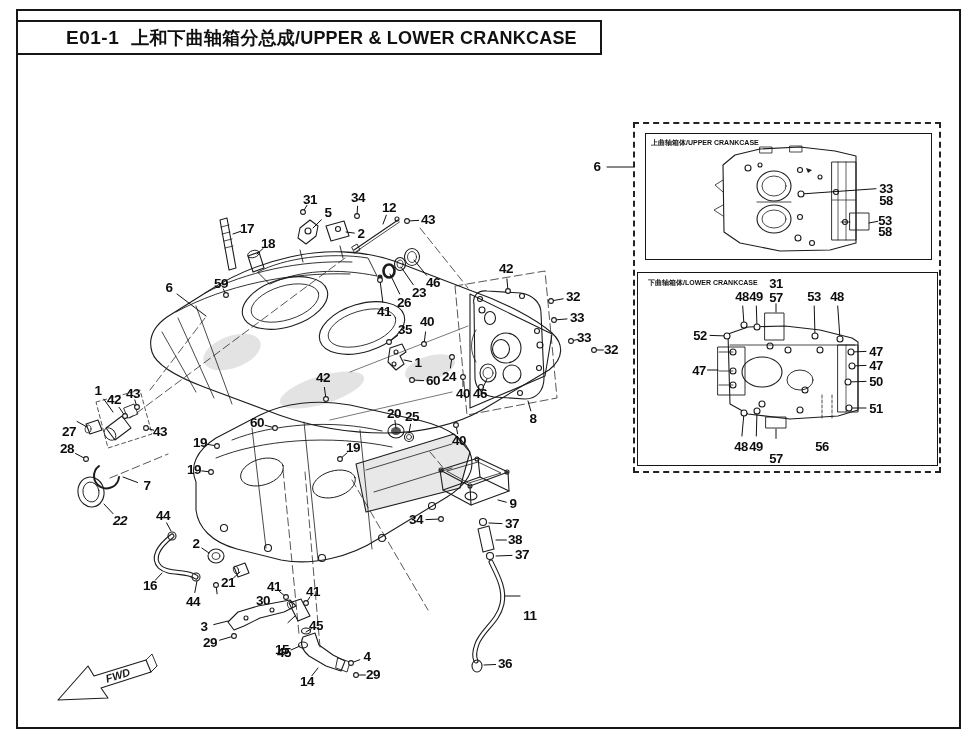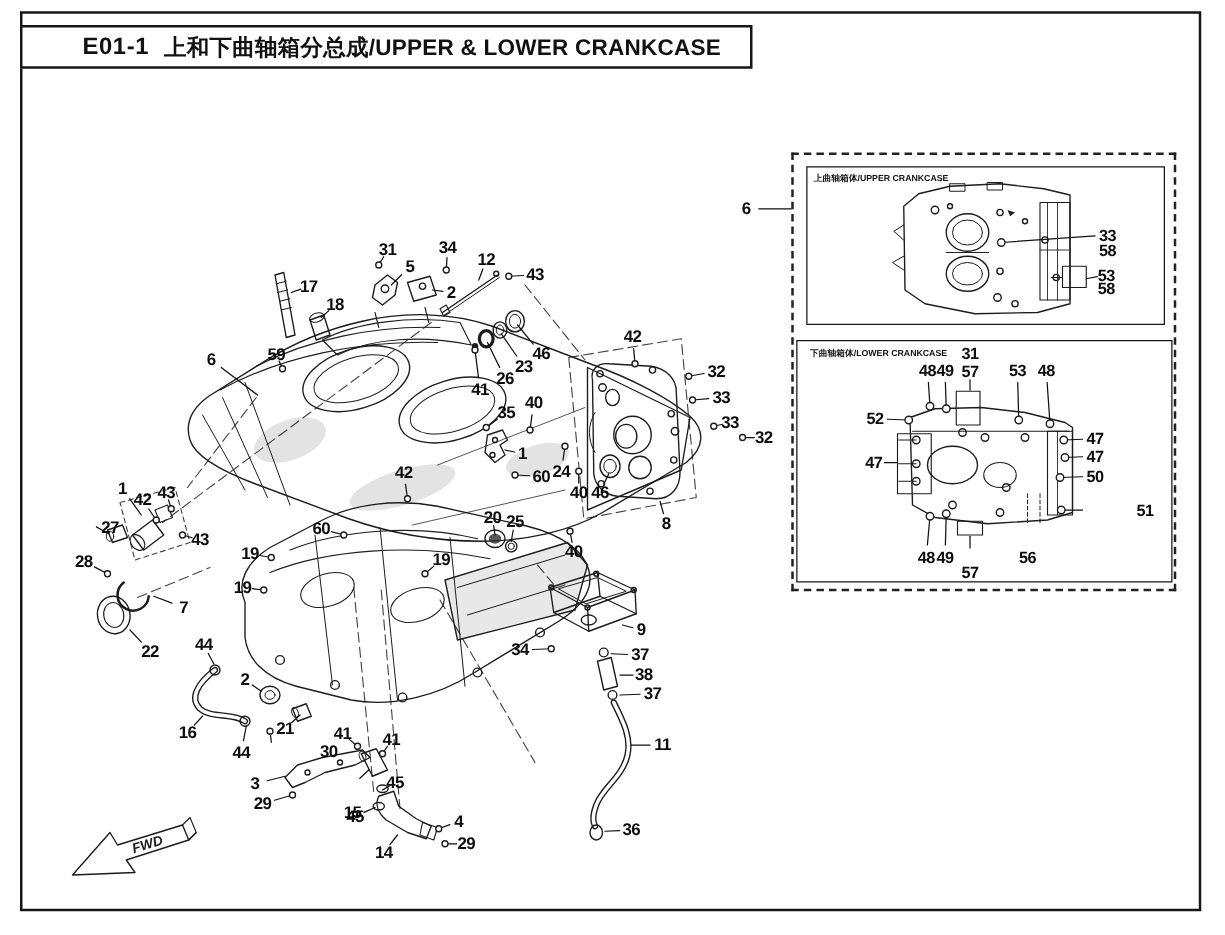--- a/index.html
+++ b/index.html
@@ -441,25 +441,25 @@
       <div class="co" style="left: 573px; top: 297px;">32</div>
       <div class="co" style="left: 577px; top: 318px;">33</div>
       <div class="co" style="left: 584px; top: 338px;">33</div>
       <div class="co" style="left: 611px; top: 350px;">32</div>
       <div class="co" style="left: 533px; top: 419px;">8</div>
       <div class="co" style="left: 459px; top: 441px;">40</div>
       <div class="co" style="left: 323px; top: 378px;">42</div>
       <div class="co" style="left: 98px; top: 391px;">1</div>
       <div class="co" style="left: 114px; top: 400px;">42</div>
       <div class="co" style="left: 133px; top: 394px;">43</div>
-      <div class="co" style="left: 69px; top: 422px; margin-left: 19px;">27</div>
+      <div class="co" style="left: 69px; top: 432px;">27</div>
       <div class="co" style="left: 160px; top: 432px;">43</div>
       <div class="co" style="left: 67px; top: 449px;">28</div>
       <div class="co" style="left: 147px; top: 486px;">7</div>
-      <div class="co" style="left: 120px; top: 521px;">22</div>
+      <div class="co" style="left: 120px; top: 521px; font-style: italic;">22</div>
       <div class="co" style="left: 257px; top: 423px;">60</div>
       <div class="co" style="left: 200px; top: 443px;">19</div>
       <div class="co" style="left: 194px; top: 470px;">19</div>
       <div class="co" style="left: 353px; top: 448px;">19</div>
       <div class="co" style="left: 394px; top: 414px;">20</div>
       <div class="co" style="left: 412px; top: 417px;">25</div>
       <div class="co" style="left: 163px; top: 516px;">44</div>
       <div class="co" style="left: 196px; top: 544px;">2</div>
       <div class="co" style="left: 150px; top: 586px;">16</div>
       <div class="co" style="left: 193px; top: 602px;">44</div>
@@ -473,37 +473,37 @@
       <div class="co" style="left: 316px; top: 626px;">45</div>
       <div class="co" style="left: 284px; top: 653px;">45</div>
       <div class="co" style="left: 307px; top: 682px;">14</div>
       <div class="co" style="left: 367px; top: 657px;">4</div>
       <div class="co" style="left: 373px; top: 675px;">29</div>
       <div class="co" style="left: 513px; top: 504px;">9</div>
       <div class="co" style="left: 416px; top: 520px;">34</div>
       <div class="co" style="left: 512px; top: 524px;">37</div>
       <div class="co" style="left: 515px; top: 540px;">38</div>
       <div class="co" style="left: 522px; top: 555px;">37</div>
-      <div class="co" style="left: 530px; top: 596px;">11</div>
+      <div class="co" style="left: 530px; top: 616px;">11</div>
       <div class="co" style="left: 505px; top: 664px;">36</div>
       <div class="co" style="left: 597px; top: 167px;">6</div>
       <div class="co inset" style="left: 886px; top: 188px;">33</div>
       <div class="co inset" style="left: 886px; top: 200px;">58</div>
       <div class="co inset" style="left: 885px; top: 220px;">53</div>
       <div class="co inset" style="left: 885px; top: 231px;">58</div>
       <div class="co inset" style="left: 742px; top: 296px;">48</div>
       <div class="co inset" style="left: 756px; top: 296px;">49</div>
       <div class="co inset" style="left: 776px; top: 283px;">31</div>
       <div class="co inset" style="left: 776px; top: 297px;">57</div>
       <div class="co inset" style="left: 814px; top: 296px;">53</div>
       <div class="co inset" style="left: 837px; top: 296px;">48</div>
       <div class="co inset" style="left: 700px; top: 335px;">52</div>
       <div class="co inset" style="left: 699px; top: 370px;">47</div>
       <div class="co inset" style="left: 876px; top: 351px;">47</div>
       <div class="co inset" style="left: 876px; top: 365px;">47</div>
       <div class="co inset" style="left: 876px; top: 381px;">50</div>
-      <div class="co inset" style="left: 916px; top: 408px; text-align: center;">51</div>
+      <div class="co inset" style="left: 876px; top: 408px; text-align: center;">51</div>
       <div class="co inset" style="left: 741px; top: 446px;">48</div>
       <div class="co inset" style="left: 756px; top: 446px;">49</div>
       <div class="co inset" style="left: 776px; top: 446px; margin-left: 46px;">56</div>
       <div class="co inset" style="left: 776px; top: 458px;">57</div>
     </div>
 </div>
 
 </body></html>

